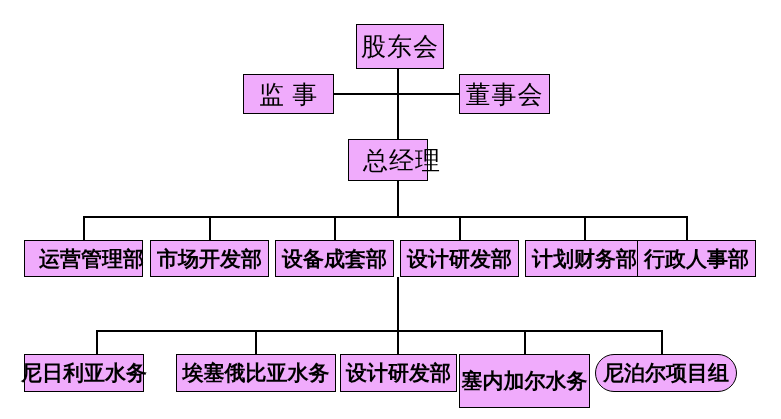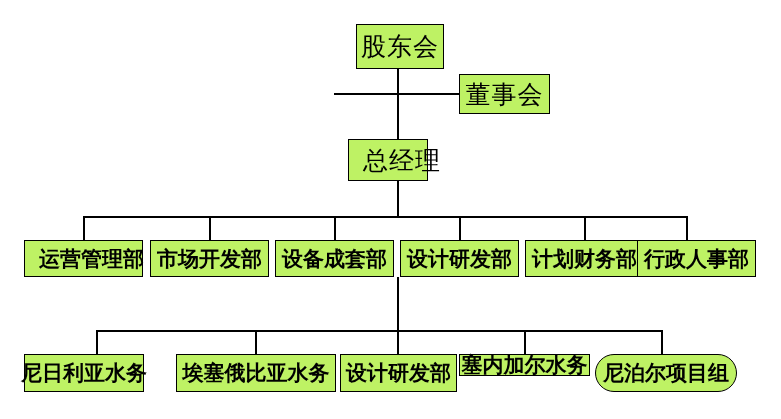--- a/index.html
+++ b/index.html
@@ -12,21 +12,21 @@
     width: 781px;
     height: 419px;
     background: #ffffff;
     overflow: hidden;
     font-family: "Liberation Sans", sans-serif;
   }
   .node {
     position: absolute;
     box-sizing: border-box;
     border: 1.6px solid #000000;
-    background: #bef264;
+    background: #f0abfc;
     display: flex;
     align-items: center;
     justify-content: center;
     color: #000000;
     z-index: 3;
     white-space: nowrap;
   }
   .node-serif {
     font-family: "Liberation Serif", "DejaVu Serif", serif;
     font-weight: 400;
@@ -68,30 +68,31 @@
   <div class="line line-v" style="left:397px;top:277px;height:54px;"></div>
   <div class="line line-h" style="left:96px;top:330px;width:566px;"></div>
   <div class="line line-v" style="left:96px;top:330px;height:24px;"></div>
   <div class="line line-v" style="left:255px;top:330px;height:24px;"></div>
   <div class="line line-v" style="left:397px;top:330px;height:24px;"></div>
   <div class="line line-v" style="left:524px;top:330px;height:24px;"></div>
   <div class="line line-v" style="left:661px;top:330px;height:24px;"></div>
 
   <div class="node node-serif" style="left:356px;top:24px;width:88px;height:45px;">股东会</div>
 
+  <div class="node node-serif" style="left:243px;top:74px;width:91px;height:40px;">监  事</div>
   <div class="node node-serif" style="left:459px;top:74px;width:91px;height:40px;">董事会</div>
 
   <div class="node node-serif" style="left:348px;top:139px;width:80px;height:42px;padding-left:28px;">总经理</div>
 
   <div class="node node-heiti" style="left:24px;top:240px;width:119px;height:37px;padding-left:16px;">运营管理部</div>
   <div class="node node-heiti" style="left:275px;top:240px;width:119px;height:37px;">设备成套部</div>
   <div class="node node-heiti" style="left:150px;top:240px;width:119px;height:37px;">市场开发部</div>
   <div class="node node-heiti" style="left:400px;top:240px;width:119px;height:37px;">设计研发部</div>
   <div class="node node-heiti" style="left:525px;top:240px;width:119px;height:37px;">计划财务部</div>
   <div class="node node-heiti" style="left:637px;top:240px;width:119px;height:37px;">行政人事部</div>
 
   <div class="node node-heiti" style="left:24px;top:354px;width:120px;height:38px;">尼日利亚水务</div>
   <div class="node node-heiti" style="left:176px;top:354px;width:160px;height:38px;">埃塞俄比亚水务</div>
   <div class="node node-heiti" style="left:340px;top:354px;width:117px;height:38px;">设计研发部</div>
-  <div class="node node-heiti" style="left:459px;top:354px;width:131px;height:22px;">塞内加尔水务</div>
+  <div class="node node-heiti" style="left:459px;top:354px;width:131px;height:54px;">塞内加尔水务</div>
   <div class="node node-heiti" style="left:595px;top:354px;width:142px;height:38px;border-radius:19px;">尼泊尔项目组</div>
 
 </div>
 
 </body></html>

